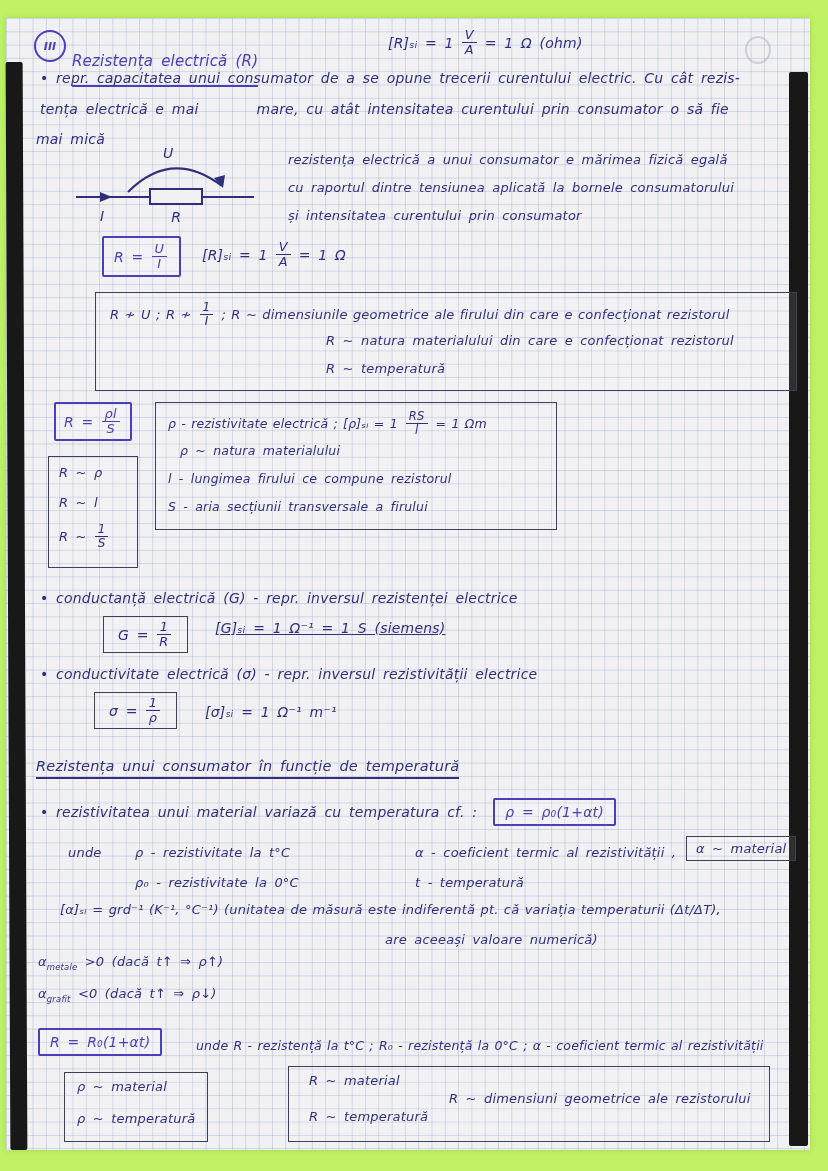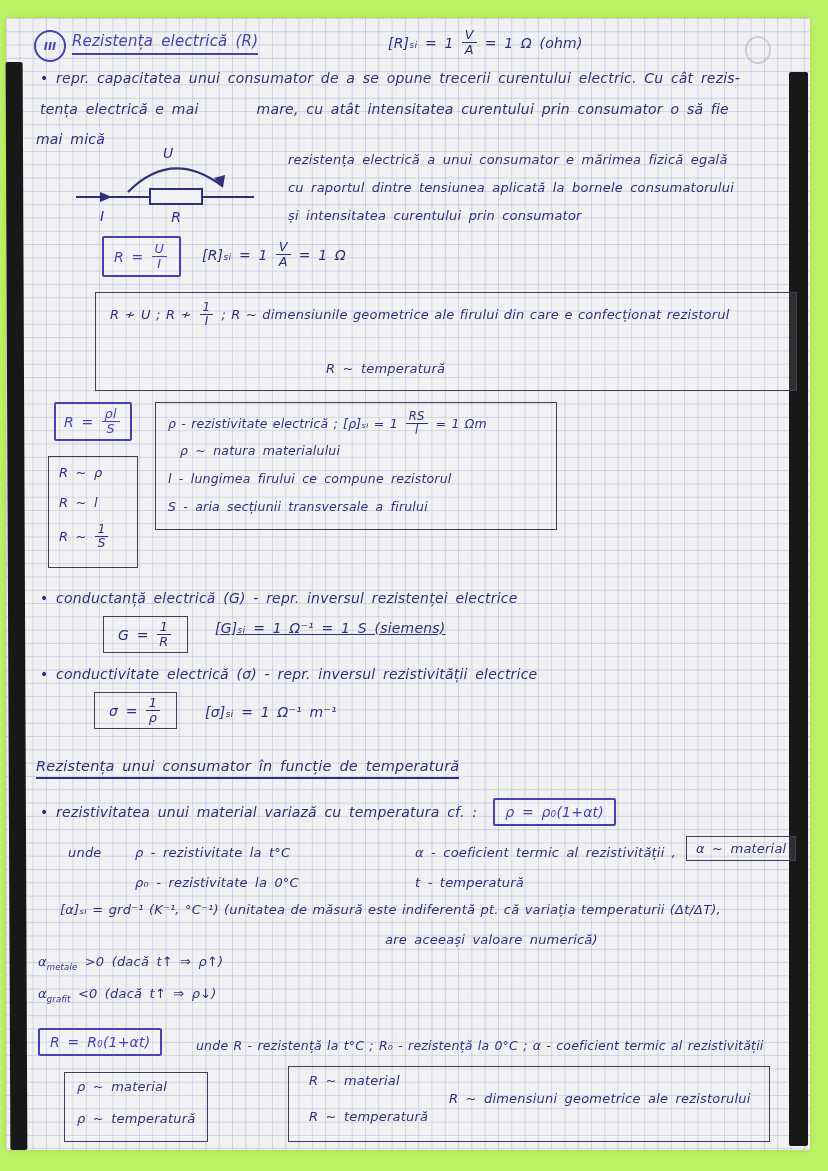--- a/index.html
+++ b/index.html
@@ -21,21 +21,21 @@
 
   .hand{position:absolute;color:var(--ink);font-style:italic;font-size:14px;letter-spacing:.2px;word-spacing:3px;white-space:nowrap;}
   .sm{font-size:13px;}
   .xs{font-size:12.5px;}
   .row{display:flex;align-items:center;gap:6px;}
   .frac{display:inline-flex;flex-direction:column;align-items:center;line-height:1.1;vertical-align:middle;font-size:.92em;margin:0 2px;}
   .frac .num{border-bottom:1.5px solid currentColor;padding:0 3px;}
   .frac .den{padding:0 2px;}
   .boxb{border:2px solid var(--blue);border-radius:2px;background:rgba(255,255,255,0.18);}
   .boxd{border:1.6px solid var(--dark);background:rgba(255,255,255,0.10);}
-  .underl{border-bottom:2px solid var(--blue);padding-bottom:3px;}
+  .underl{border-bottom:2px solid var(--blue);padding-bottom:15px;margin-top:20px;}
   .underl2{border-bottom:2px solid var(--ink);padding-bottom:3px;}
   .circle{position:absolute;left:34px;top:30px;width:28px;height:28px;border:2px solid var(--blue);border-radius:50%;display:flex;align-items:center;justify-content:center;color:var(--blue);font-size:11px;font-weight:bold;font-style:italic;}
   sub{font-size:.65em;}
   svg text{fill:var(--ink);font-family:"DejaVu Sans",sans-serif;font-style:italic;}
 </style>
 </head>
 <body>
 
 <div class="screenshot">
   <div class="page"></div>
@@ -96,20 +96,21 @@
 
   <div class="boxd" style="position:absolute;left:95px;top:292px;width:700px;height:97px;">
     <div class="hand row sm" style="left:14px;top:8px;word-spacing:1px;">
       <span>R ≁ U ;   R ≁</span>
       <span class="frac">
         <span class="num">1</span>
         <span class="den">I</span>
       </span>
       <span>;   R ~ dimensiunile geometrice ale firului din care e confecționat rezistorul</span>
     </div>
+    <div class="hand sm" style="left:230px;top:40px;">R ~ natura materialului din care e confecționat rezistorul</div>
     <div class="hand sm" style="left:230px;top:68px;">R ~ temperatură</div>
   </div>
 
   <div class="hand row boxb" style="left:54px;top:402px;padding:3px 8px;color:var(--blue);">
     <span>R =</span>
     <span class="frac">
       <span class="num">ρl</span>
       <span class="den">S</span>
     </span>
   </div>

